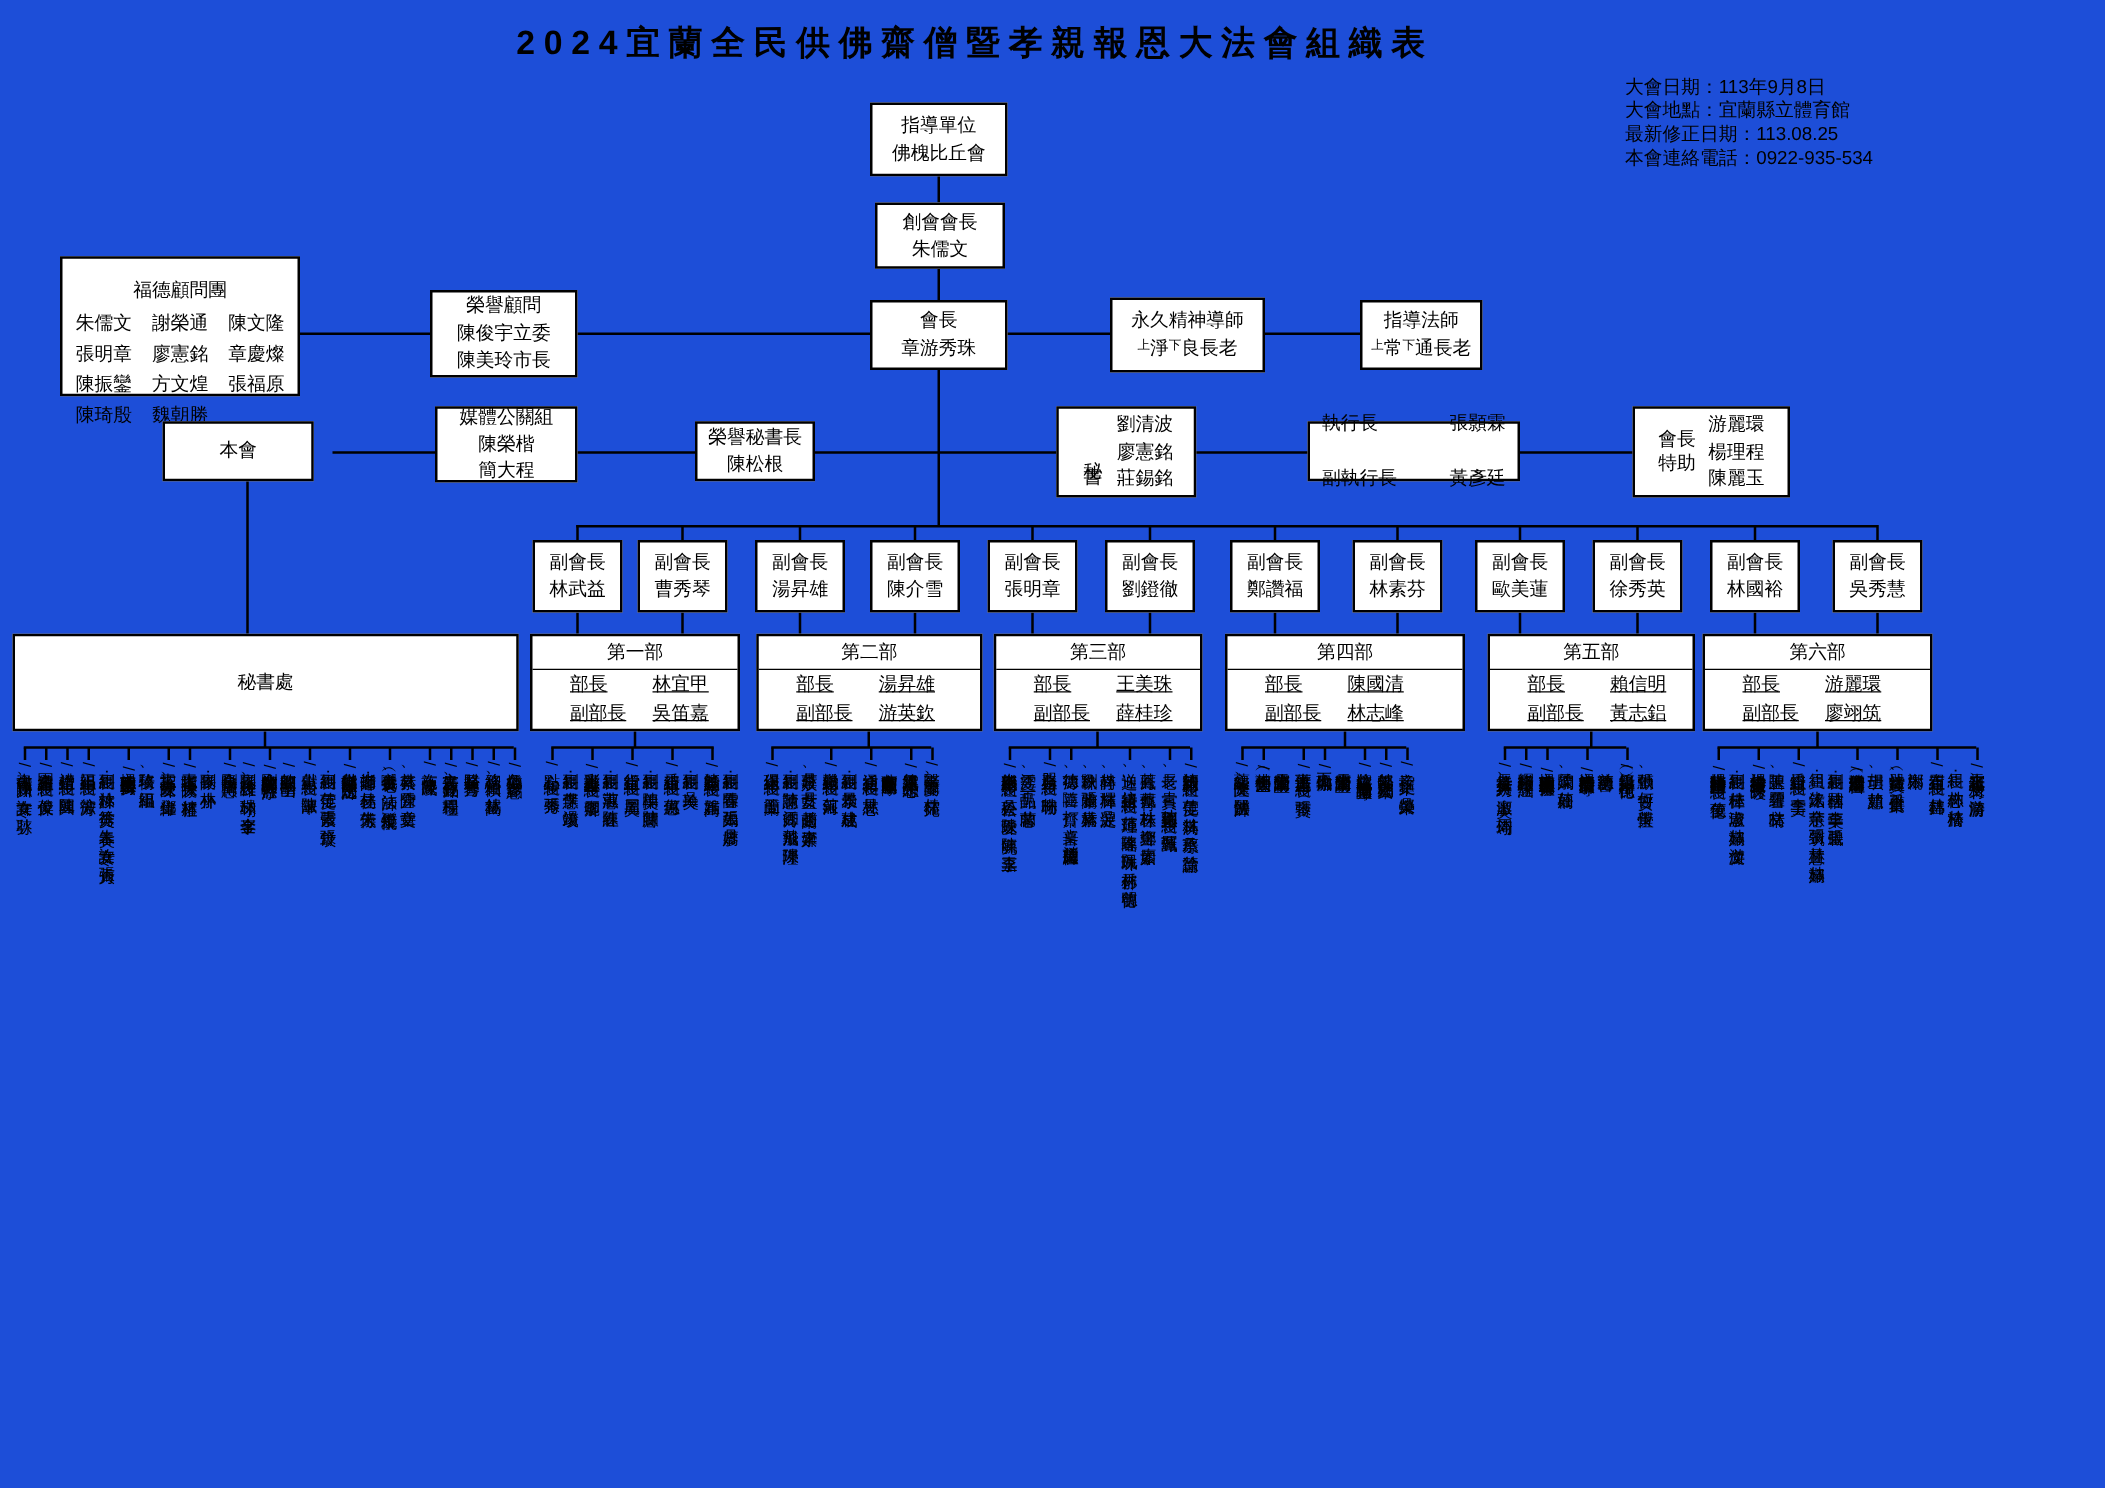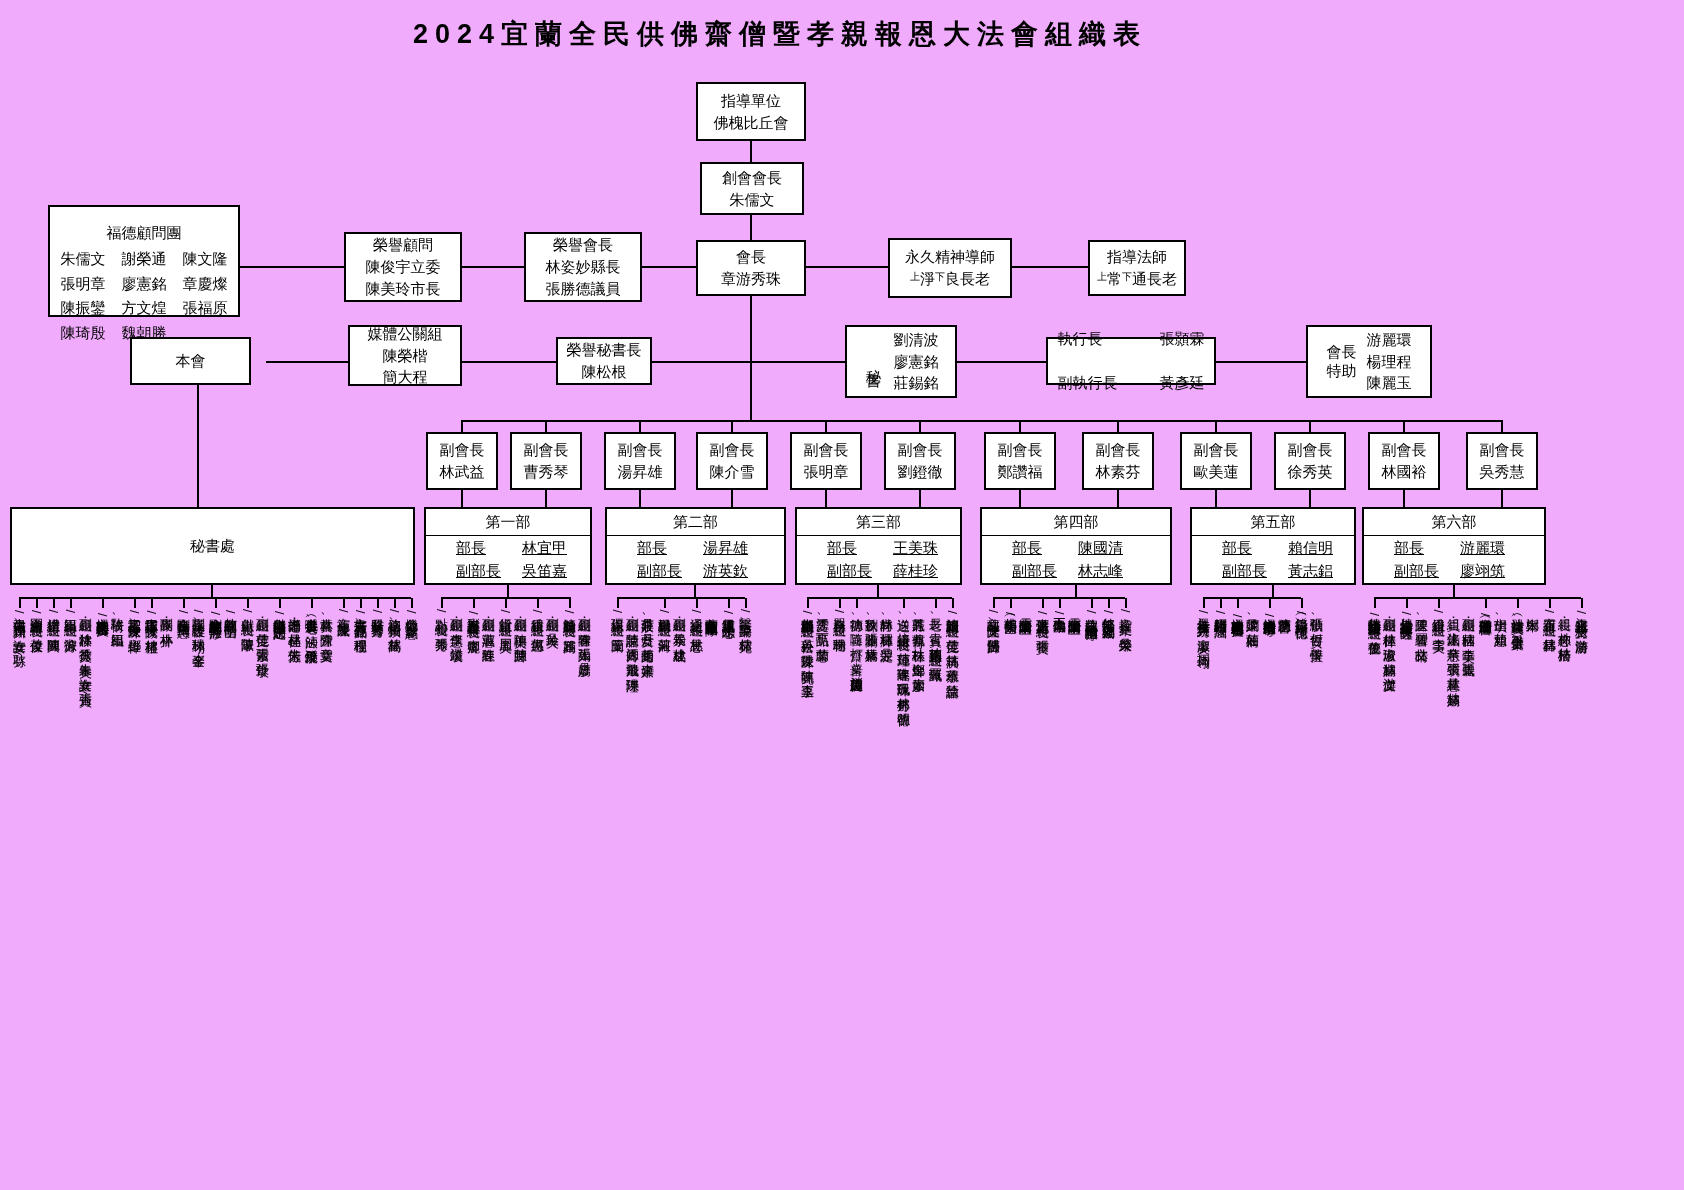--- a/index.html
+++ b/index.html
@@ -1,16 +1,16 @@
 <!DOCTYPE html>
 <html><head>
 <meta charset="utf-8">
 <style>
   html,body{margin:0;padding:0;background:#fff;}
-  .stage{position:relative;width:1684px;height:1190px;background:#f0abfc;overflow:hidden;
+  .stage{position:relative;width:1684px;height:1190px;background:#1d4ed8;overflow:hidden;
          font-family:"Liberation Sans",sans-serif;color:#000;}
   .title{position:absolute;left:90px;top:16px;width:1380px;margin:0;text-align:center;
          font-size:27px;font-weight:700;letter-spacing:7px;}
   .info{position:absolute;left:1300px;top:60px;font-size:15px;line-height:19px;}
   .hl,.vl,.tick{position:absolute;background:#000;}
   .hl{height:1.5px;}
   .vl{width:1.5px;}
   .box{position:absolute;border:2px solid #000;background:#fff;box-sizing:border-box;
        display:flex;flex-direction:column;align-items:center;justify-content:center;
        text-align:center;font-size:15px;line-height:1.32;gap:2px;}
@@ -33,20 +33,26 @@
           font-size:13px;line-height:15px;height:565px;position:relative;letter-spacing:0.5px;}
   .vgroup::before{content:"";position:absolute;left:7px;top:-10px;width:1.5px;height:10px;background:#000;}
 </style>
 </head>
 <body>
 
 <div class="stage">
 
   <h1 class="title">2024宜蘭全民供佛齋僧暨孝親報恩大法會組織表</h1>
 
+  <div class="info">
+    <div>大會日期：113年9月8日</div>
+    <div>大會地點：宜蘭縣立體育館</div>
+    <div>最新修正日期：113.08.25</div>
+    <div>本會連絡電話：0922-935-534</div>
+  </div>
 
   <div class="vl" style="left:750px;top:141px;height:21px"></div>
   <div class="vl" style="left:750px;top:215px;height:25px"></div>
   <div class="hl" style="left:240px;top:266px;width:848px"></div>
   <div class="vl" style="left:750px;top:296px;height:125px"></div>
   <div class="hl" style="left:266px;top:361px;width:1041px"></div>
   <div class="vl" style="left:197px;top:385px;height:122px"></div>
   <div class="hl" style="left:461px;top:420px;width:1041px"></div>
 
   <div class="vl" style="left:461px;top:420px;height:12px"></div>
@@ -122,25 +128,20 @@
       <span>魏朝勝</span>
     </div>
   </div>
 
   <div class="box" style="left:344px;top:232px;width:118px;height:70px">
     <div>榮譽顧問</div>
     <div>陳俊宇立委</div>
     <div>陳美玲市長</div>
   </div>
 
-  <div class="box" style="left:524px;top:232px;width:118px;height:70px">
-    <div>榮譽會長</div>
-    <div>林姿妙縣長</div>
-    <div>張勝德議員</div>
-  </div>
 
   <div class="box" style="left:888px;top:238px;width:124px;height:60px">
     <div>永久精神導師</div>
     <div>
       <span class="sm">上</span><span>淨</span><span class="sm">下</span><span>良長老</span>
     </div>
   </div>
 
   <div class="box" style="left:1088px;top:240px;width:98px;height:56px">
     <div>指導法師</div>

